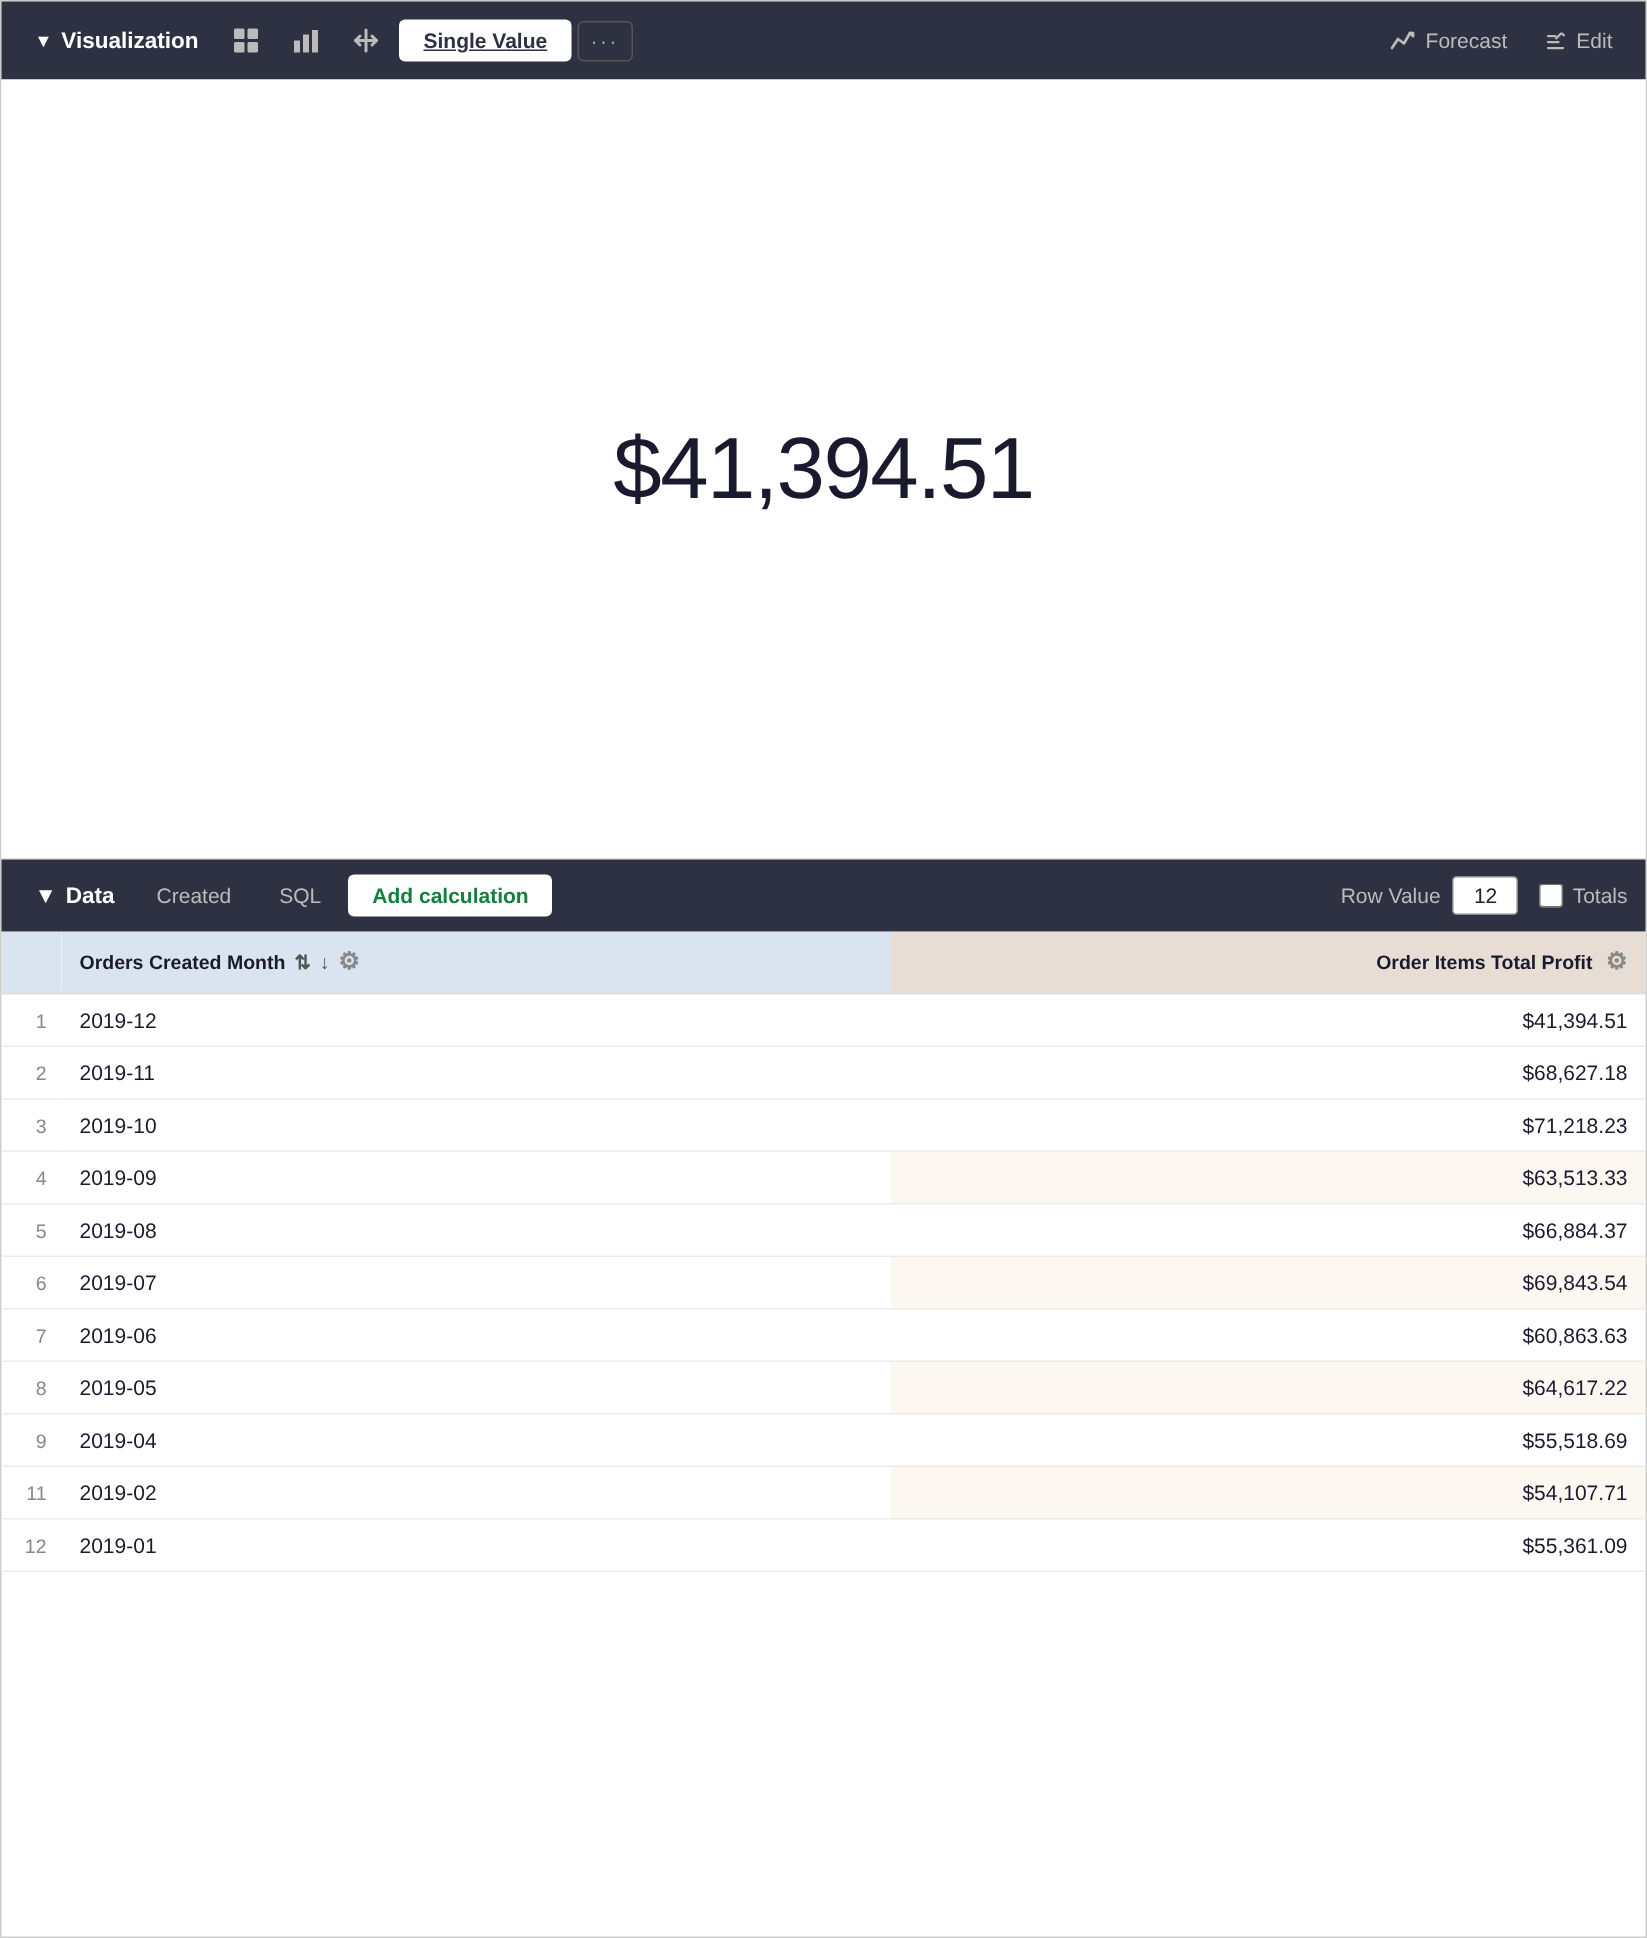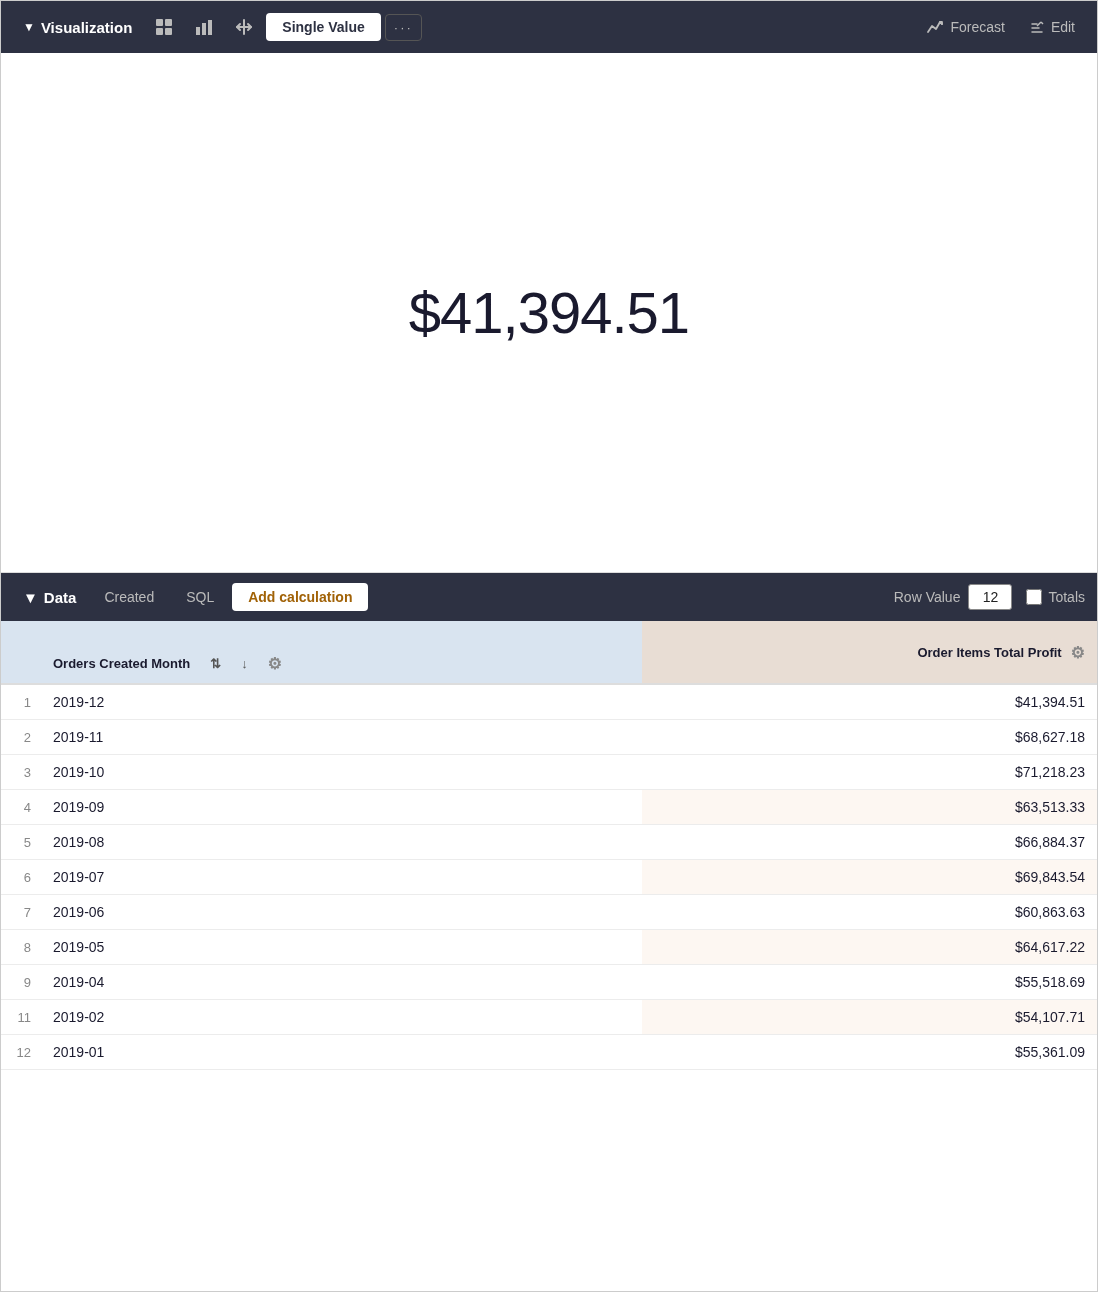--- a/index.html
+++ b/index.html
@@ -60,20 +60,21 @@
     }
     .toolbar-tab-active {
       background: #fff;
       color: #2d3142;
       border: none;
       border-radius: 4px;
       padding: 6px 16px;
       font-size: 14px;
       font-weight: 700;
       cursor: pointer;
+      text-decoration: underline;
     }
     .toolbar-more {
       background: transparent;
       border: 1px solid #555;
       color: #bbb;
       border-radius: 4px;
       padding: 5px 8px;
       font-size: 13px;
       cursor: pointer;
       letter-spacing: 2px;
@@ -142,21 +143,21 @@
       background: transparent;
       border: none;
       color: #bbb;
       padding: 6px 14px;
       font-size: 14px;
       font-weight: 500;
       cursor: pointer;
     }
     .data-tab-active {
       background: #fff;
-      color: #a16207;
+      color: #15803d;
       border: none;
       border-radius: 4px;
       padding: 6px 16px;
       font-size: 14px;
       font-weight: 700;
       cursor: pointer;
     }
     .row-limit-label {
       color: #bbb;
       font-size: 14px;
@@ -214,22 +215,21 @@
       color: #1a1a2e;
     }
     th.col-profit {
       background: #e8ddd4;
       color: #1a1a2e;
       text-align: right;
     }
     .th-inner {
       display: flex;
       align-items: center;
-      gap: 20px;
-      margin-top: 23px;
+      gap: 6px;
     }
     .th-right {
       display: flex;
       align-items: center;
       justify-content: flex-end;
       gap: 9px;
     }
     .gear-icon {
       font-size: 16px;
       color: #888;

